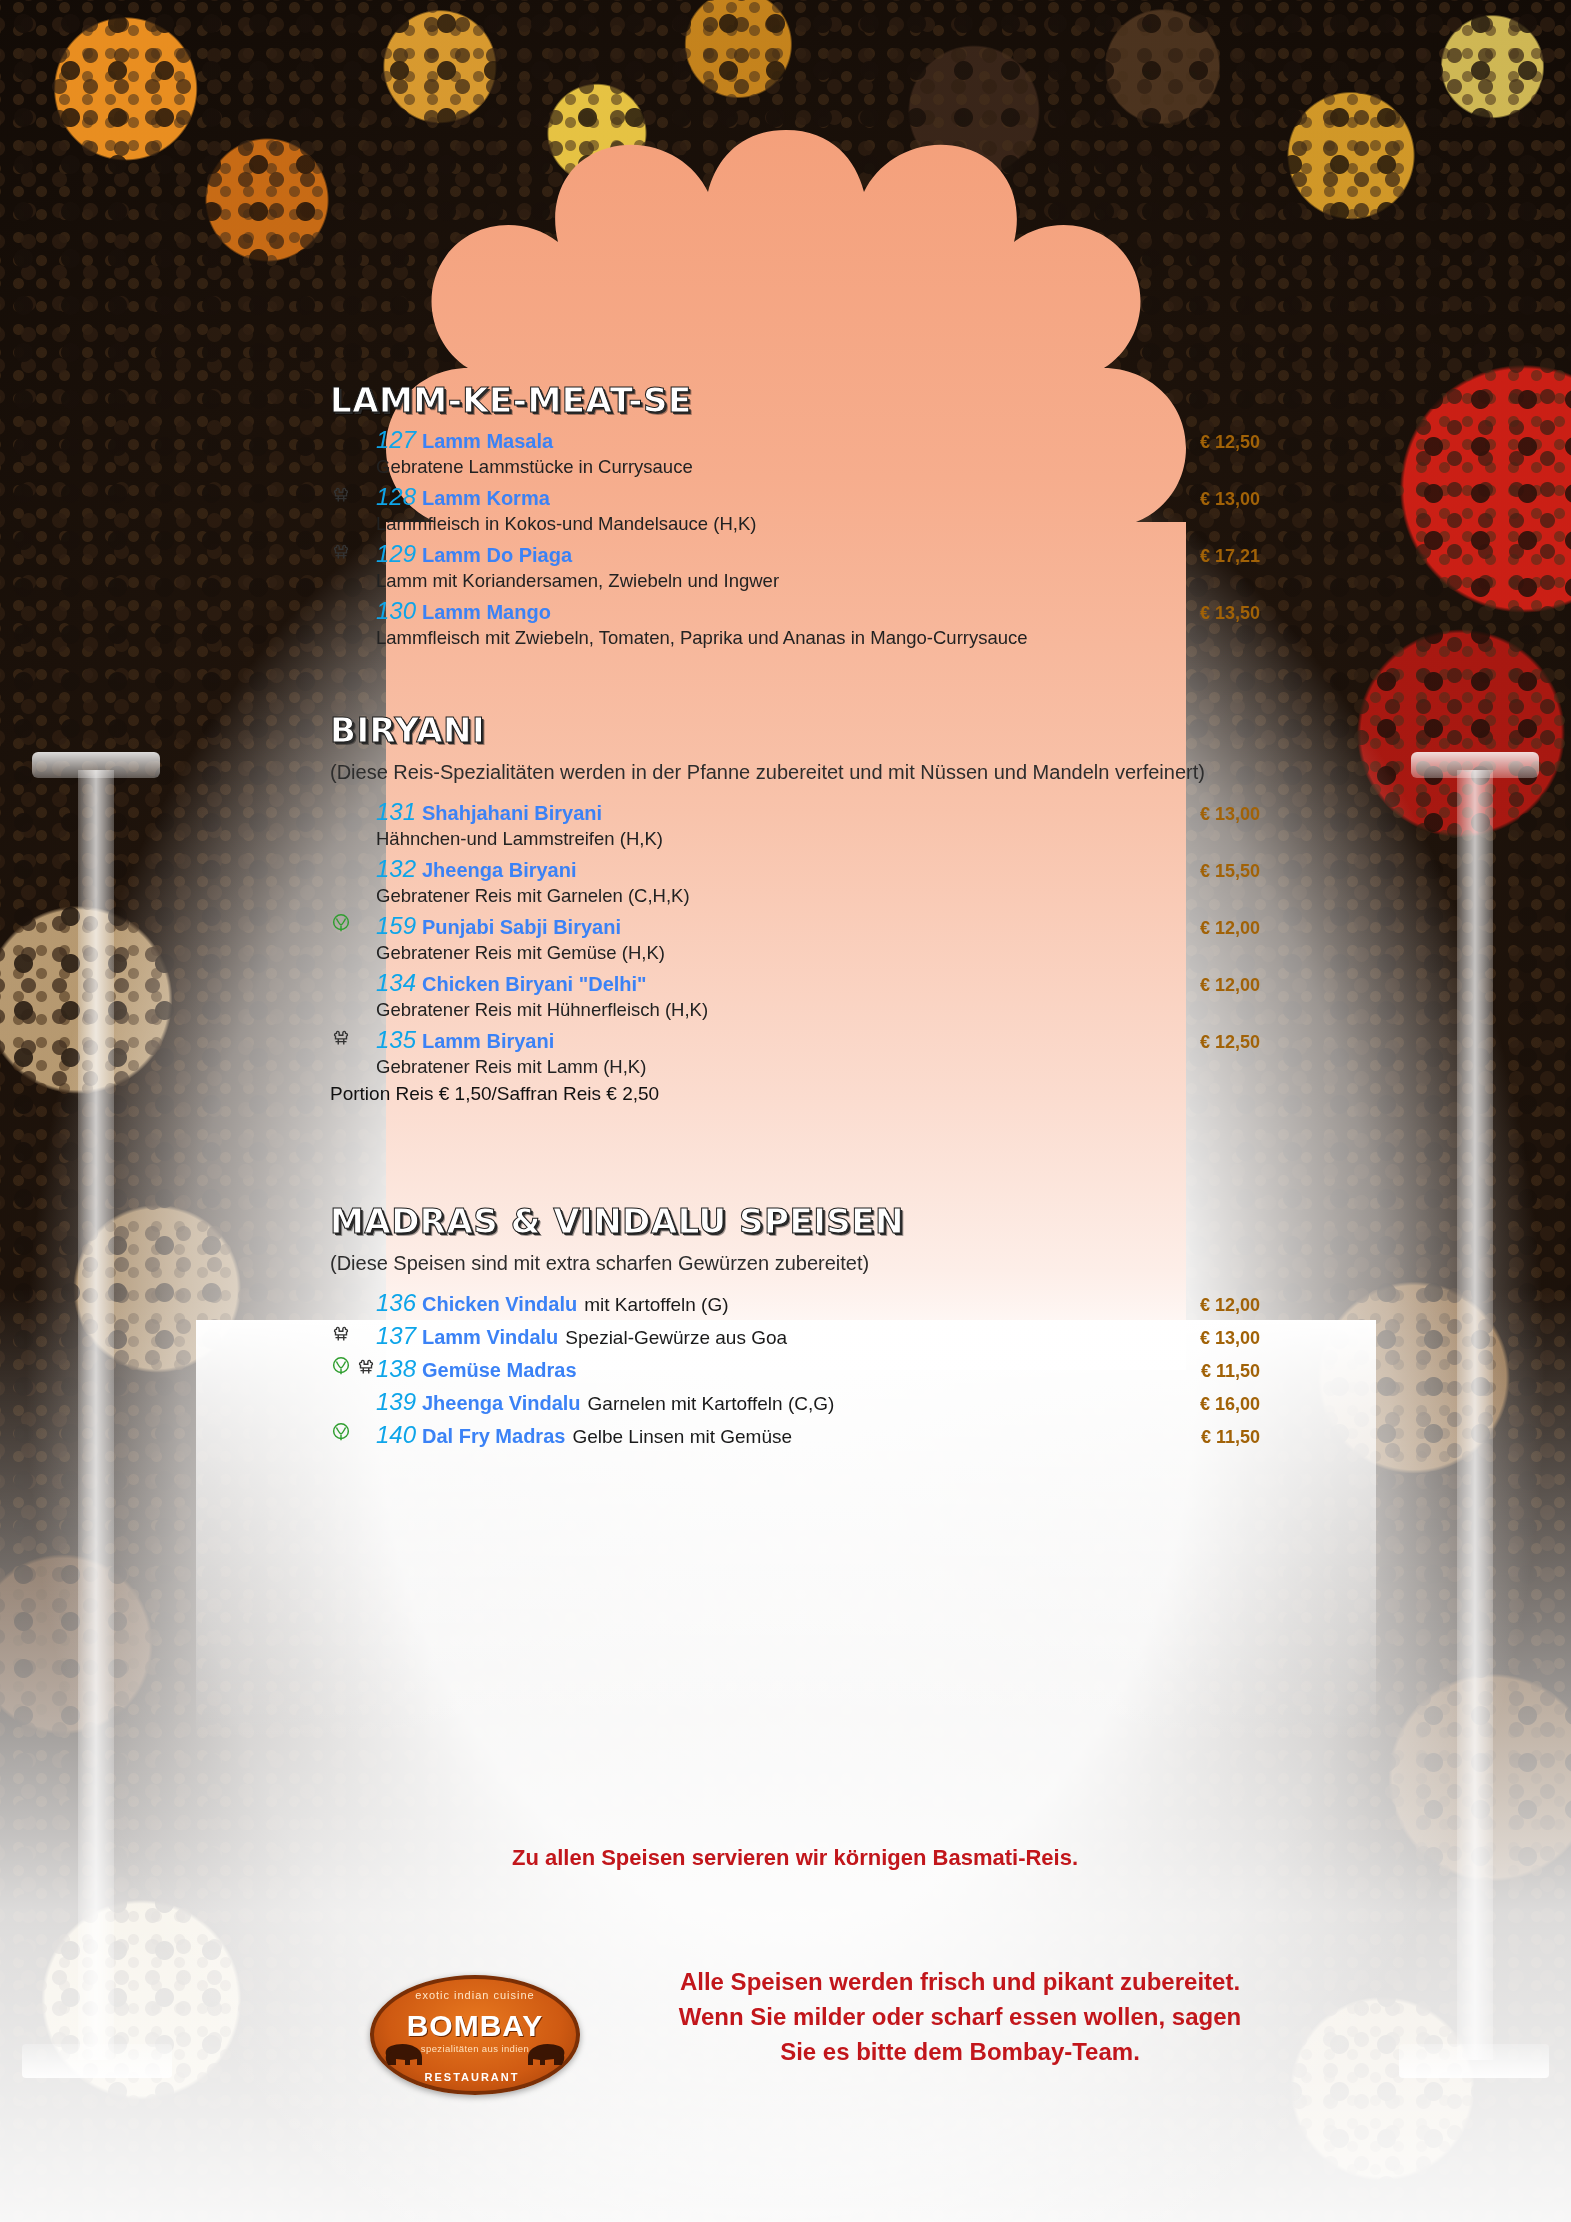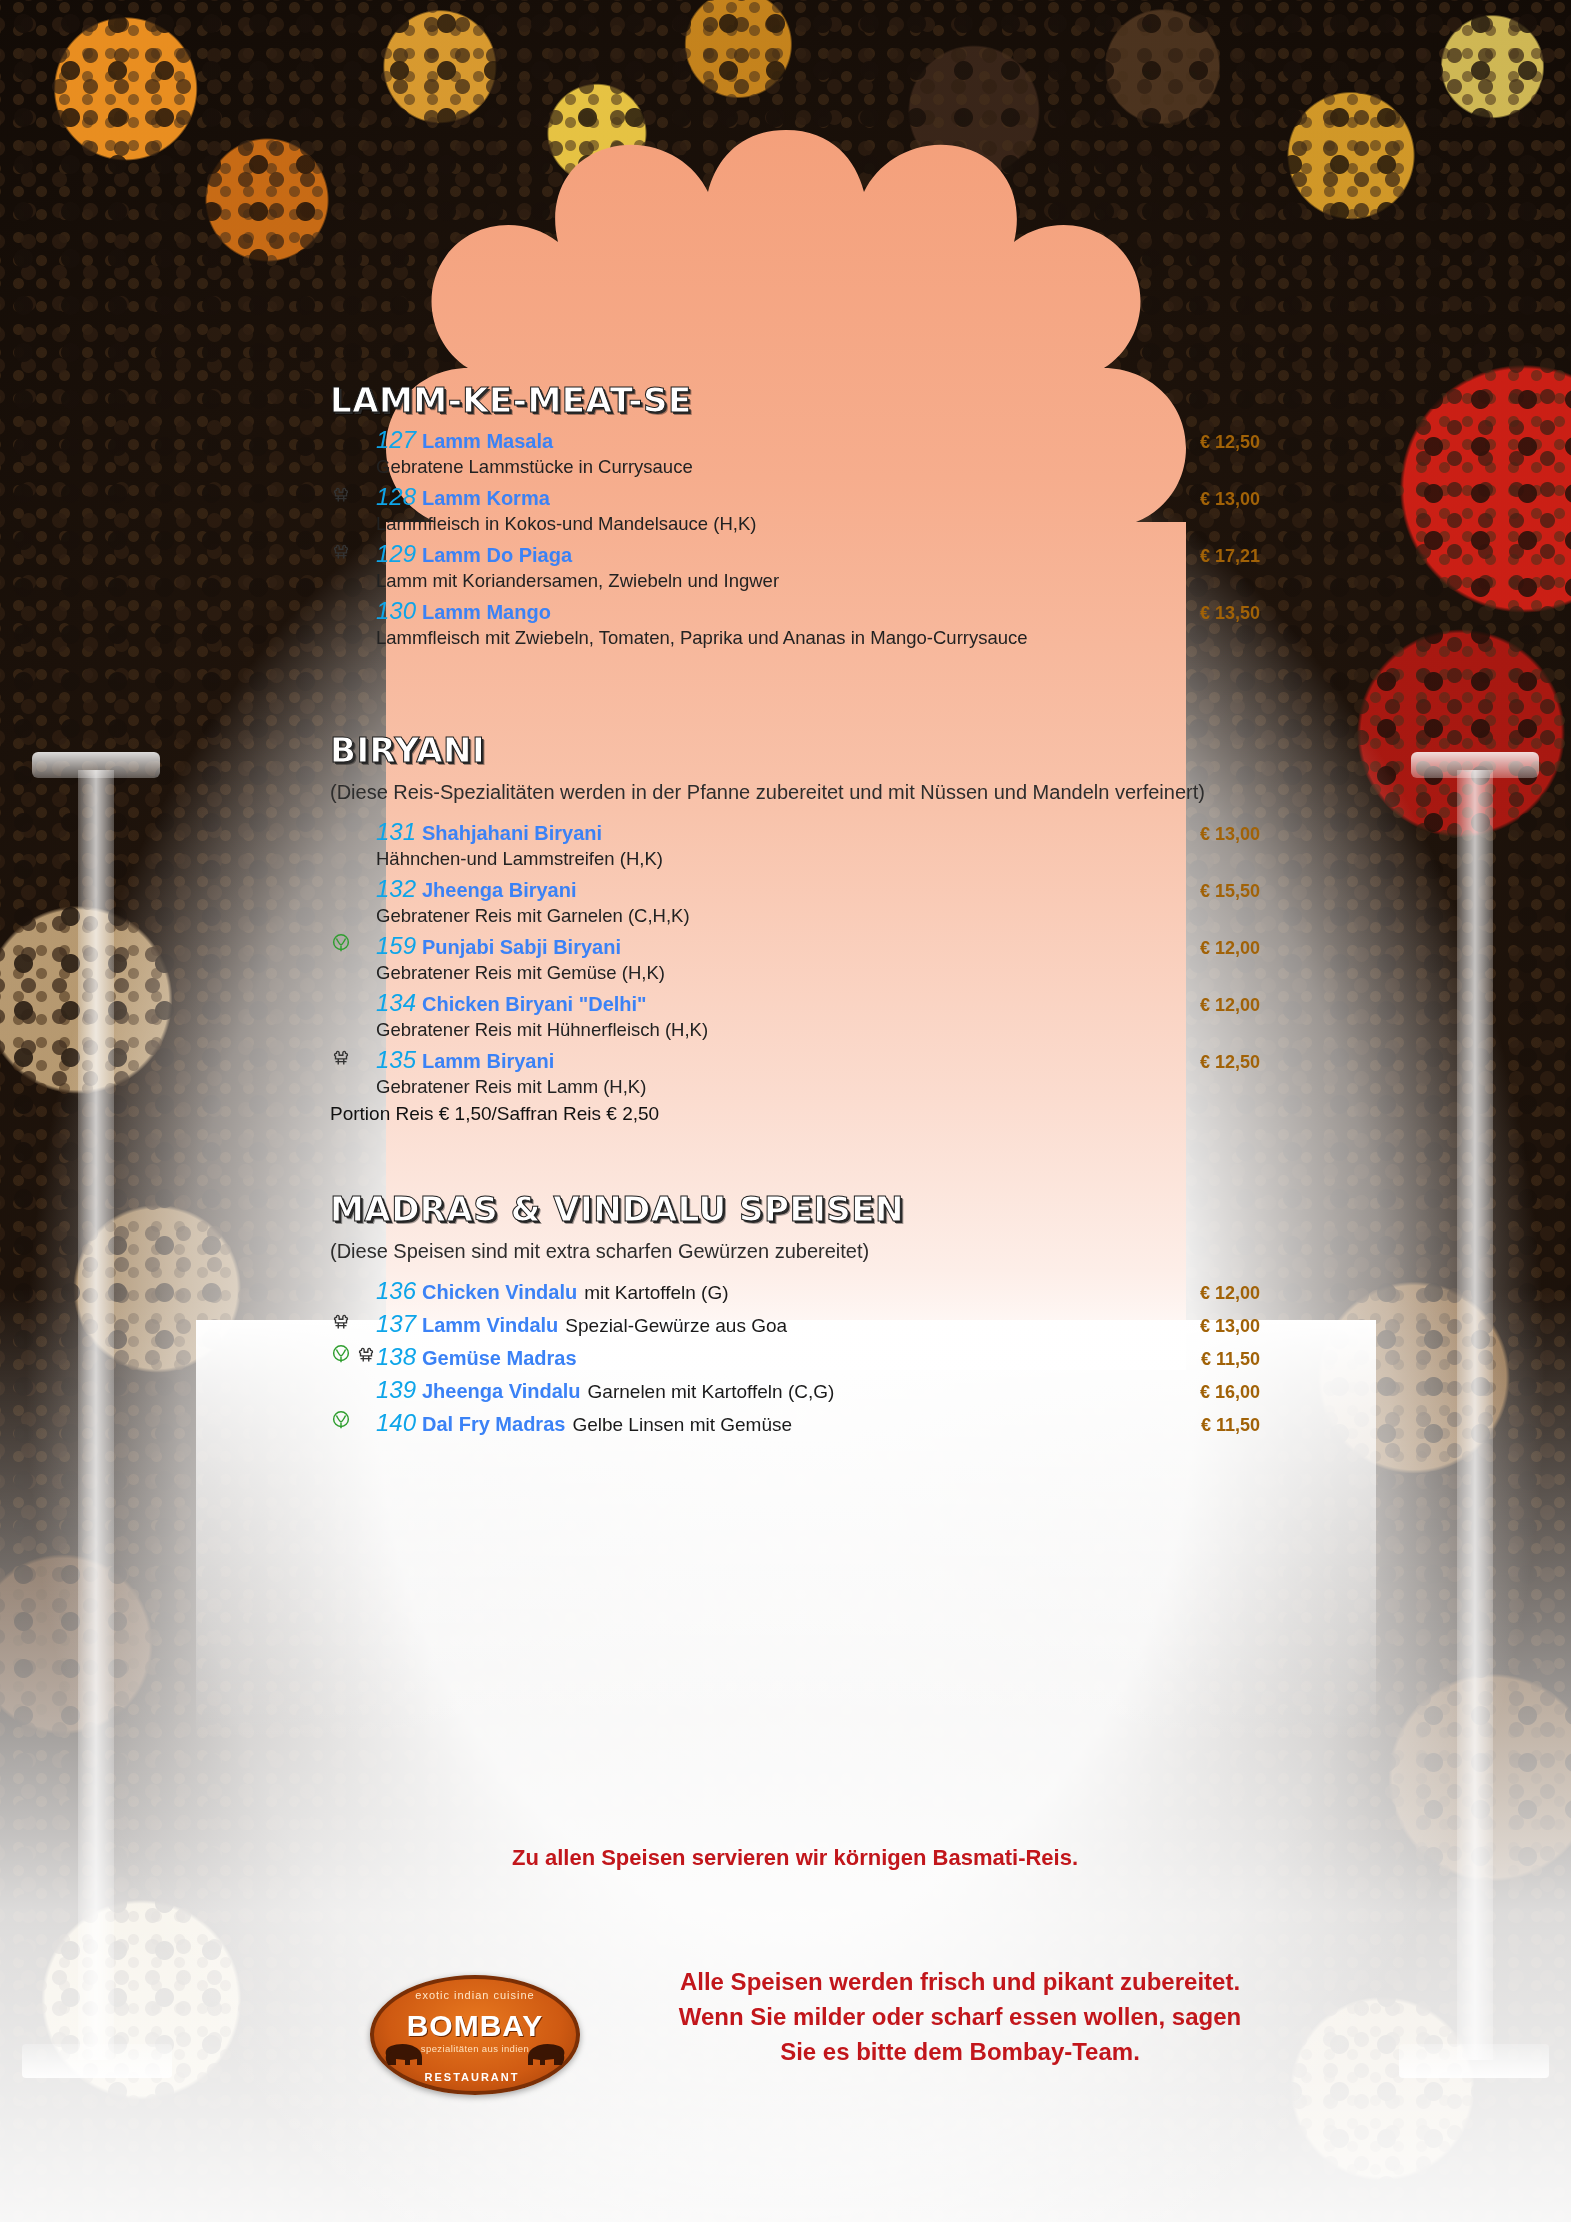--- a/index.html
+++ b/index.html
@@ -122,22 +122,22 @@
     font-weight:bold;font-size:18px;color:#a16207;white-space:nowrap;text-align:right;min-width:92px;
   }
   .desc{font-size:18.5px;color:#222;margin-top:1px;line-height:1.25;}
   .subnote{font-weight:normal;font-size:19px;color:#111;margin-top:4px;}
 
   
   .markers{position:absolute;left:0;top:1px;display:flex;gap:3px;align-items:center;}
   .ic{width:22px;height:22px;display:inline-block;}
 
   .block{margin-bottom:34px;}
-  #biryani-block{margin-top:80px;}
-  #madras-block{margin-top:64px;}
+  #biryani-block{margin-top:60px;}
+  #madras-block{margin-top:96px;}
 
   .footline{
     position:absolute;left:330px;top:1845px;width:930px;
     text-align:center;color:#c2161b;font-weight:bold;font-size:22px;
   }
   .closing{
     position:absolute;left:660px;top:1965px;width:600px;
     text-align:center;color:#c2161b;font-weight:bold;font-size:24px;line-height:1.45;
   }
 

